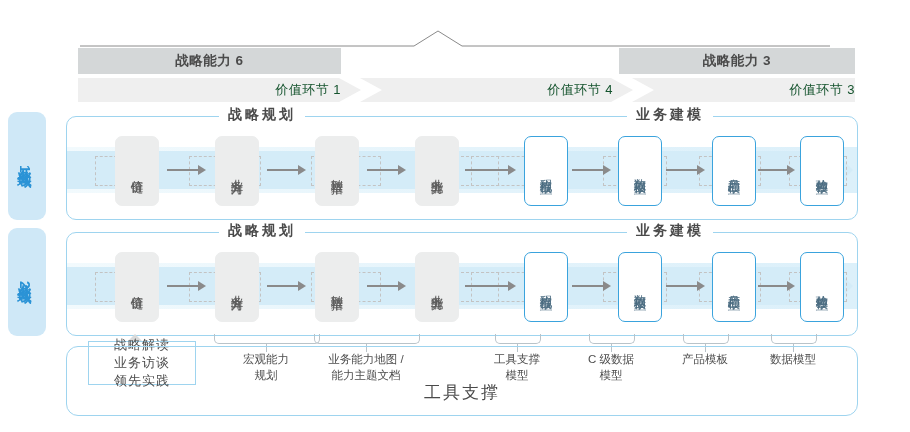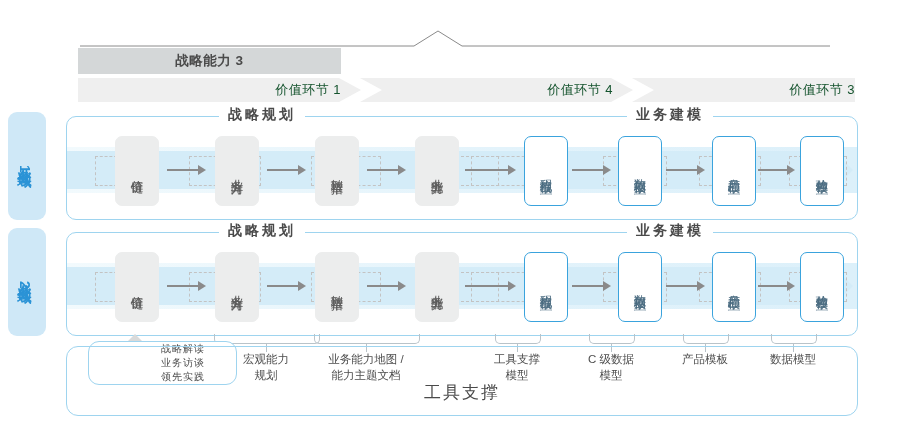--- a/index.html
+++ b/index.html
@@ -74,41 +74,44 @@
   
   .brace{position:absolute;border:1px solid #b9c3c9;border-top:none;
          border-bottom-left-radius:5px;border-bottom-right-radius:5px;height:9px;}
   .stem{position:absolute;width:1px;background:#b9c3c9;}
 
   
   .toollbl{position:absolute;text-align:center;color:#4d4d4d;font-size:11.5px;
            line-height:1.35;white-space:nowrap;}
 
   
-  .readbox{position:absolute;border:1.4px solid #9ed4ef;border-radius:11px;background:#fff;
+  .readbox{position:absolute;border:1.4px solid #9ed4ef;border-radius:0;background:#fff;
            display:flex;align-items:center;justify-content:center;text-align:center;
-           color:#4d4d4d;font-size:10px;line-height:1.4;letter-spacing:1px;padding-left:41px;}
+           color:#4d4d4d;font-size:13px;line-height:1.4;letter-spacing:1px;}
 
   
   .tools{position:absolute;left:66px;width:790px;border:1.4px solid #9ed4ef;
          border-radius:12px;}
   .tools .cap{position:absolute;left:0;width:100%;text-align:center;
               color:#4a4a4a;font-size:17px;font-weight:normal;letter-spacing:2px;}
 </style>
 </head>
 <body>
 
 <div id="stage">
 
 
   <svg style="position:absolute;left:0;top:30px;" width="910" height="18">
     <path d="M80,16 L414,16 L438,1 L462,16 L830,16" fill="none" stroke="#8a8a8a" stroke-width="1"></path>
   </svg>
 
   <div class="cap-row" style="left:78px;width:263px;">
+    <span>战略能力 6</span>
+  </div>
+  <div class="cap-row" style="left:619px;width:236px;">
     <span>战略能力 3</span>
   </div>
 
   <div class="val-row" style="left:78px;width:777px;"></div>
   <svg style="position:absolute;left:78px;top:78px;" width="777" height="24">
     <path d="M261,0 L283,12 L261,24 L282,24 L304,12 L282,0 Z" fill="#ffffff"></path>
     <path d="M533,0 L555,12 L533,24 L554,24 L576,12 L554,0 Z" fill="#ffffff"></path>
   </svg>
   <div class="val-row" style="left:78px;width:263px;background:transparent;">
     <span>价值环节 1</span>

